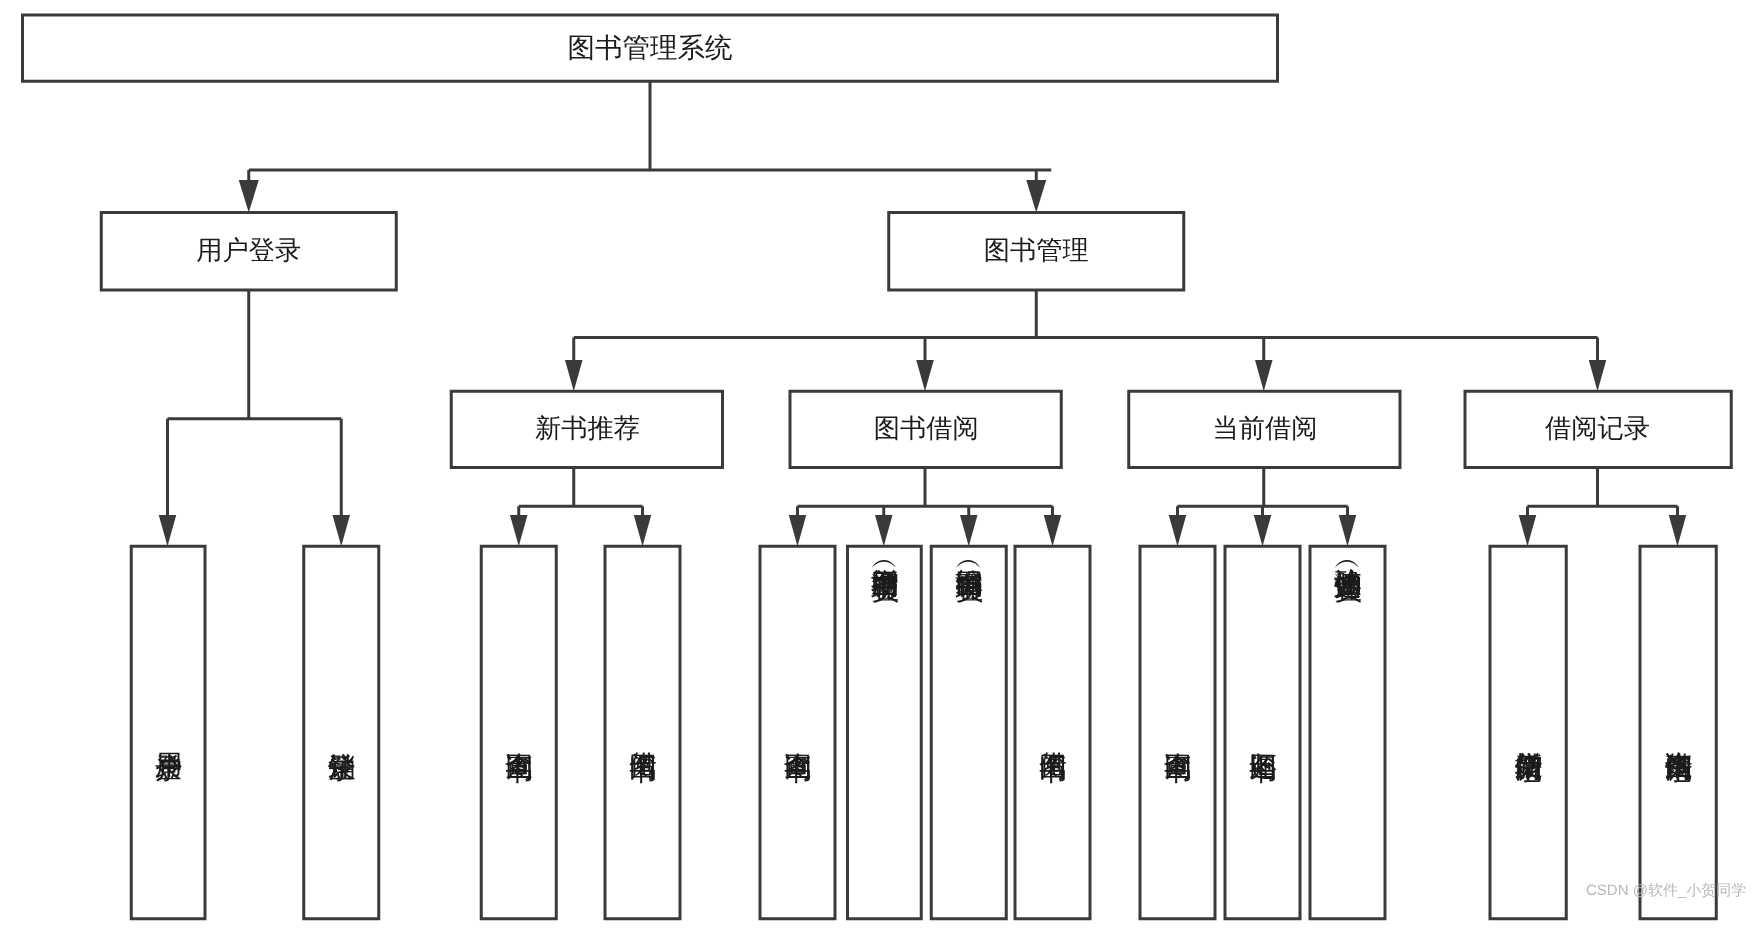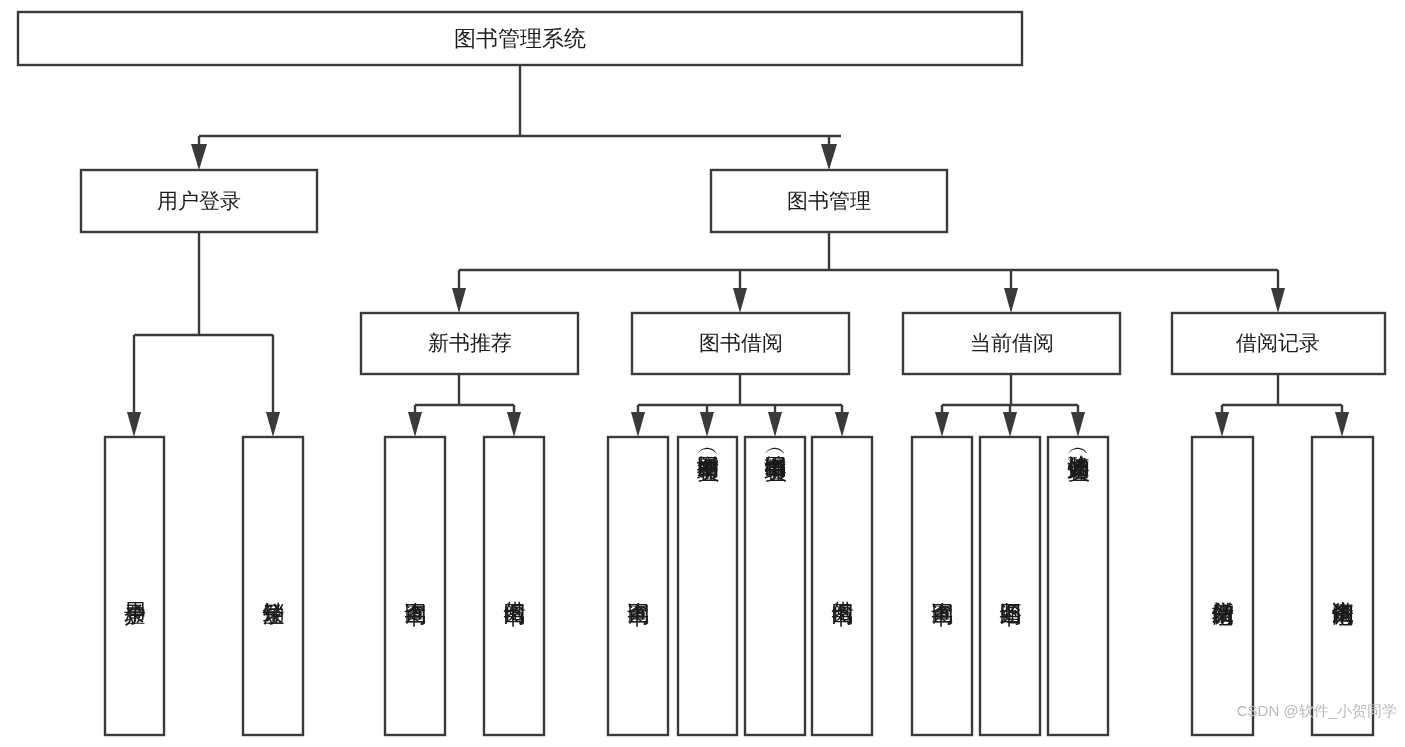--- a/index.html
+++ b/index.html
@@ -70,21 +70,21 @@
     line-height: 1.04;
     color: #1b1b1b;
     letter-spacing: 1px;
     white-space: nowrap;
   }
   .watermark {
     position: absolute;
     right: 8px;
     bottom: 4px;
     font-family: "Liberation Sans", "DejaVu Sans", sans-serif;
-    font-size: 15px;
+    font-size: 12px;
     color: #b9b9b9;
     white-space: nowrap;
     user-select: none;
   }
 </style>
 </head>
 <body>
 
 <div id="diagram-root">
 

